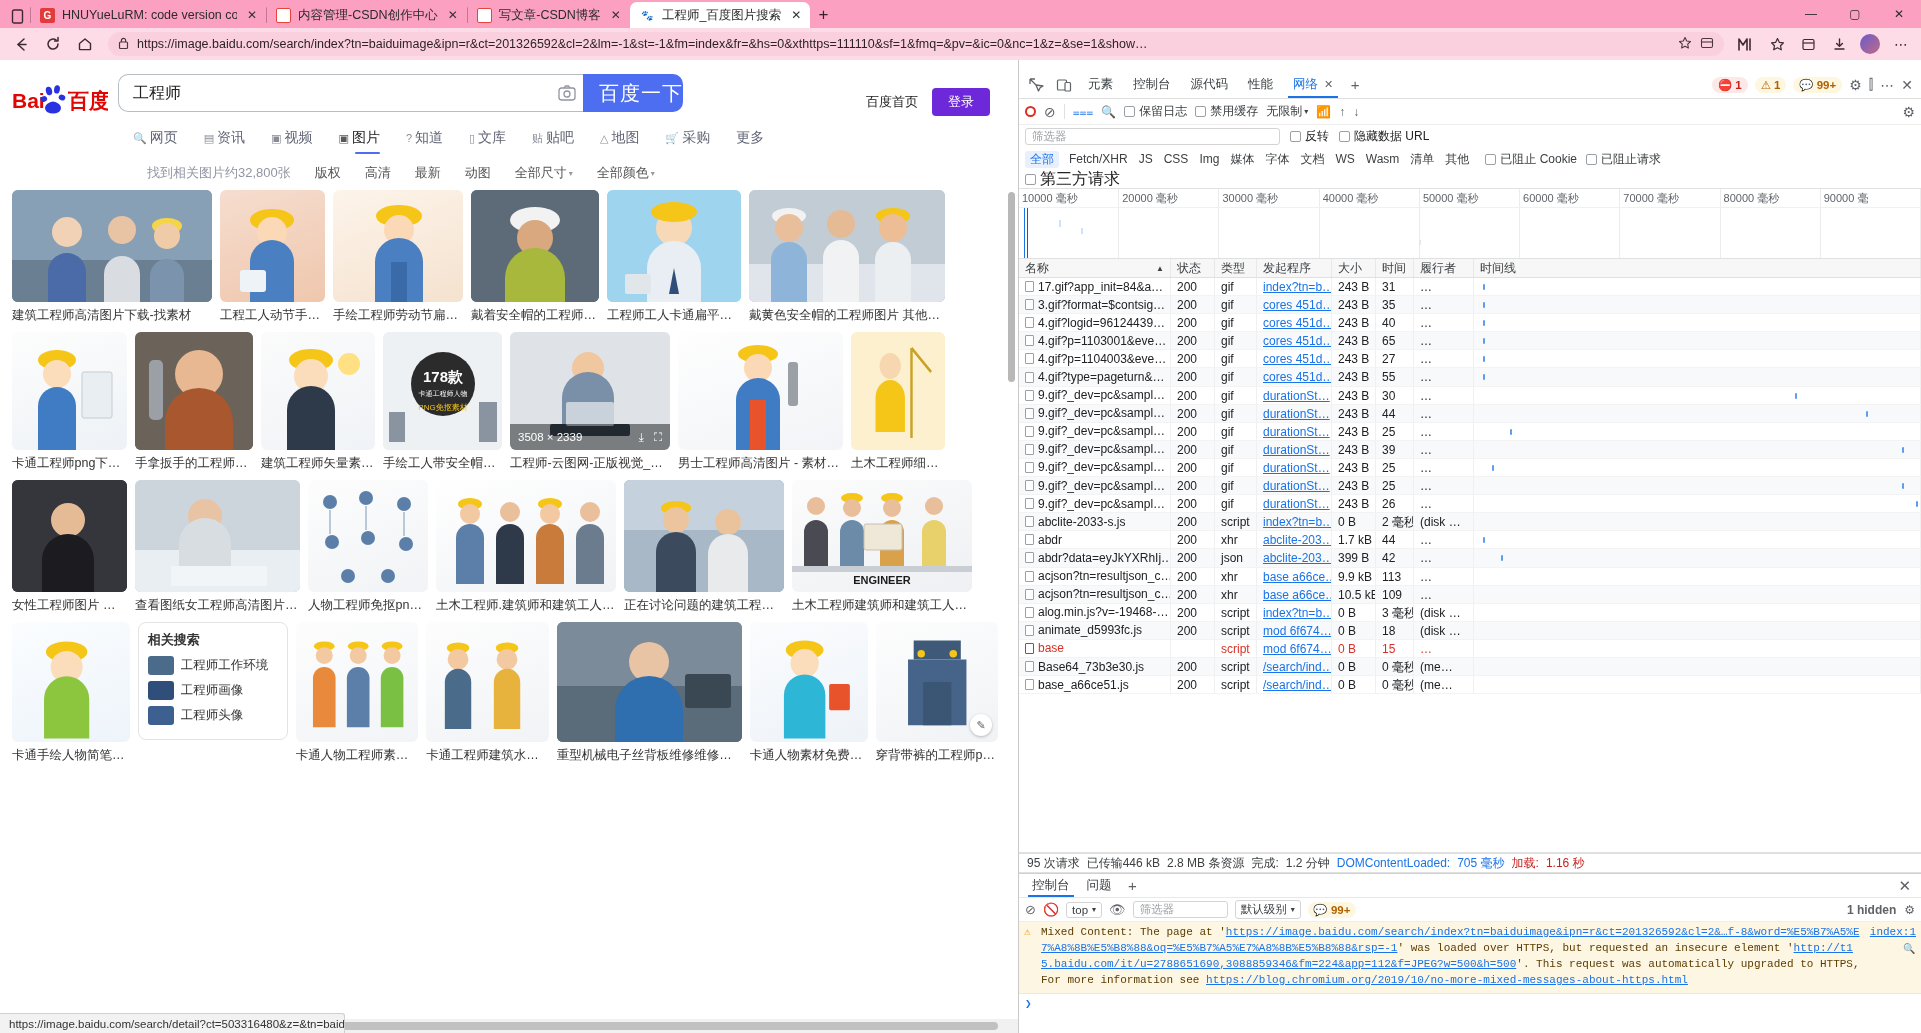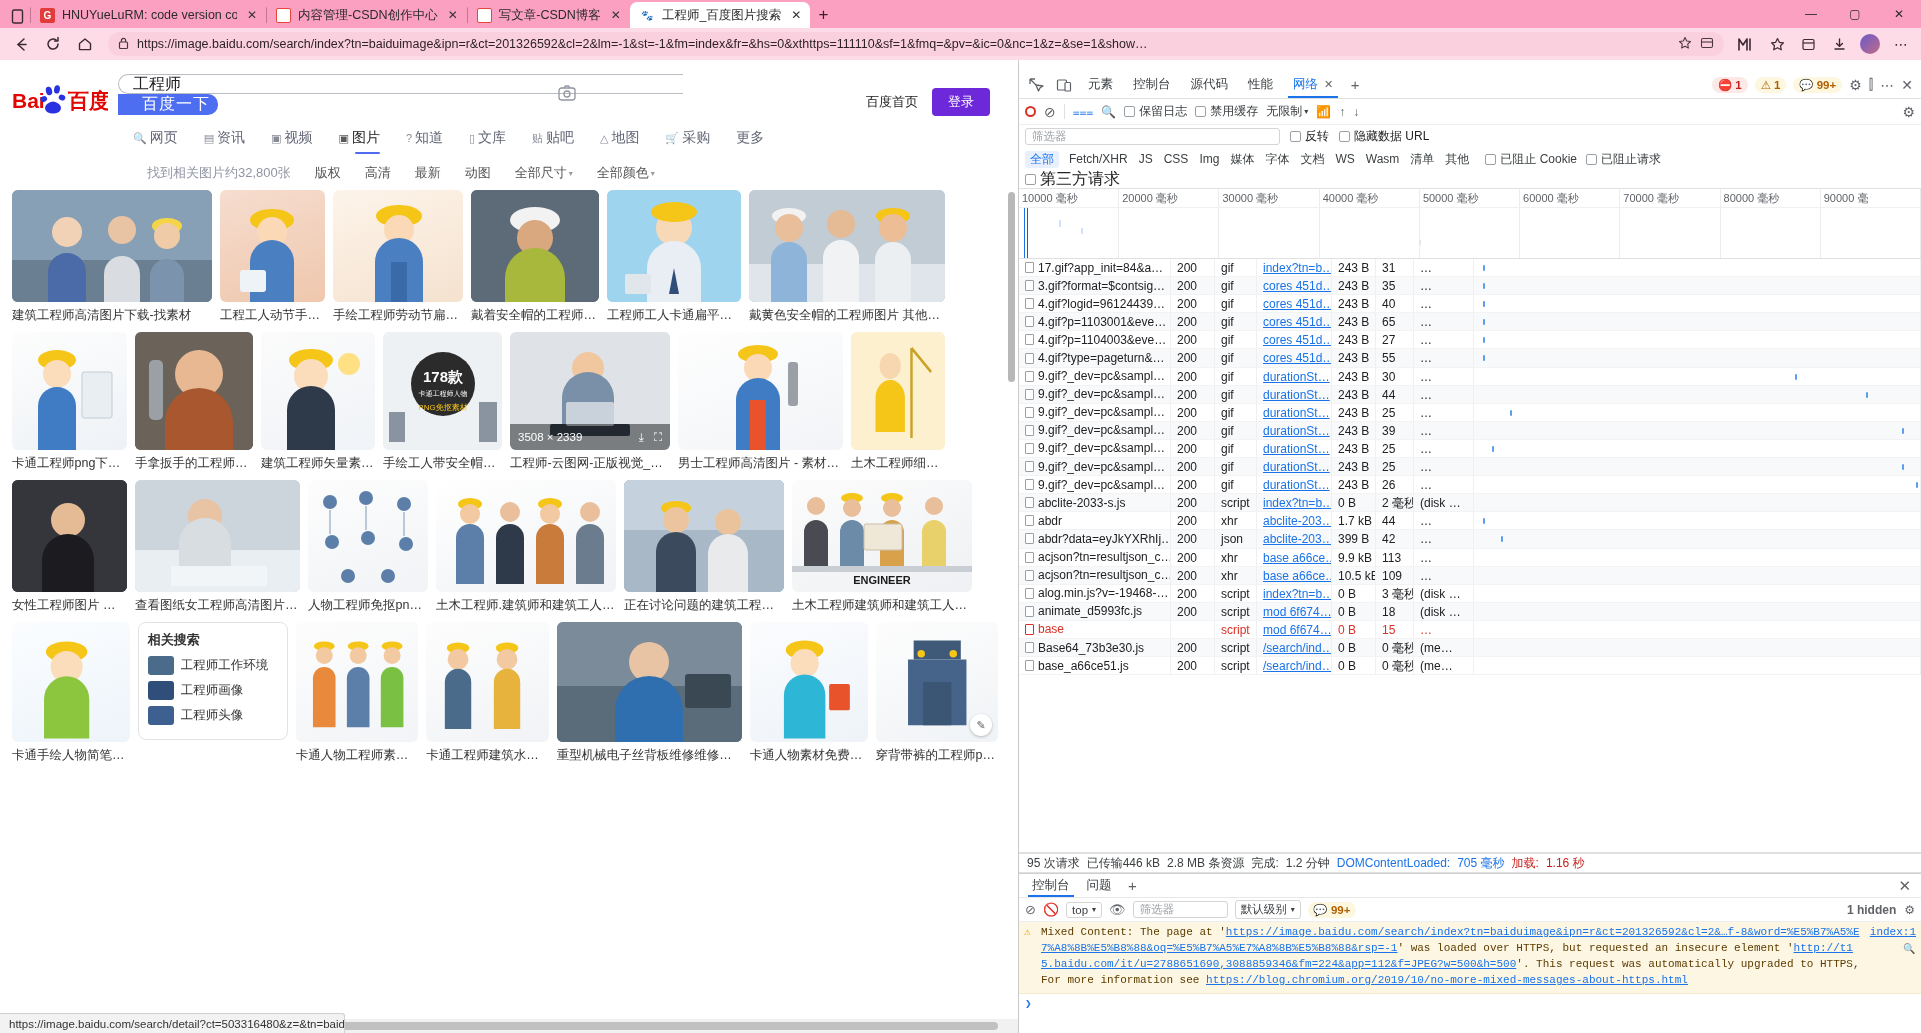--- a/index.html
+++ b/index.html
@@ -70,32 +70,32 @@
   .page { width:1018px; flex:0 0 1018px; background:#fff; position:relative;
           overflow:hidden; display:flex; flex-direction:column; }
   .devtools { flex:1; background:#fff; border-left:1px solid #c9c9c9;
               display:flex; flex-direction:column; min-width:0; }
 
   
   .bd-head { padding:14px 0 0 0; position:relative; flex:0 0 auto; }
   .bd-top { display:flex; align-items:flex-start; padding-left:12px; }
   .bd-logo { width:96px; height:32px; margin-top:10px; flex:0 0 96px; }
   .bd-searchwrap { margin-left:10px; position:relative; }
-  .bd-searchbox { display:flex; width:565px; height:38px;flex-direction:column; }
+  .bd-searchbox { display:flex; width:565px; height:38px; }
   .bd-input {
     flex:1; border:1.6px solid #b8bdc4; border-right:none;
     border-radius:10px 0 0 10px; padding:0 40px 0 14px;
     font-size:16px; color:#222; outline:none; height:38px;
     font-family:"Liberation Sans",sans-serif;
   }
   .bd-cam { position:absolute; right:106px; top:9px; width:20px; height:20px;
             color:#9195a3; }
   .bd-btn {
     width:100px; height:38px; background:#4e6ef2; color:#fff; border:none;
-    border-radius:0 10px 10px 0; font-size:16px; cursor:pointer;
+    border-radius:0 10px 10px 0; font-size:20px; cursor:pointer;
     font-family:"Liberation Sans",sans-serif; letter-spacing:1px;padding-left:16px;
   }
   .bd-topright { margin-left:auto; margin-top:14px; display:flex;
                  align-items:center; gap:14px; padding-right:28px; }
   .bd-homelink { font-size:13px; color:#222; }
   .bd-login { background:#6d28d9; color:#fff; font-size:13px;
               padding:5px 16px; border-radius:4px; }
 
   .bd-nav { display:flex; gap:26px; padding:13px 0 0 133px; font-size:14px; }
   .bd-nav .item { display:flex; align-items:center; gap:3px; color:#626675;
@@ -1003,20 +1003,33 @@
             <div class="cell"></div>
           <div class="tl-mark" style="left:5px;background:#1a73e8"></div>
           <div class="tl-mark" style="left:8px;background:#c5221f"></div>
           <div style="position:absolute;left:40px;top:12px;width:2px;height:7px;background:#cfe2fb"></div>
           <div style="position:absolute;left:62px;top:20px;width:2px;height:6px;background:#cfe2fb"></div>
           <div style="position:absolute;left:400px;top:32px;width:2px;height:5px;background:#e6e6e6"></div>
         </div>
       </div>
 
       <div class="dt-grid">
+        <div class="gh">
+          <div class="c-name">
+            <span>名称</span>
+            <span style="margin-left:auto;font-size:8px">▲</span>
+          </div>
+          <div class="c-status">状态</div>
+          <div class="c-type">类型</div>
+          <div class="c-init">发起程序</div>
+          <div class="c-size">大小</div>
+          <div class="c-time">时间</div>
+          <div class="c-wf">履行者</div>
+          <div class="c-tl">时间线</div>
+        </div>
         <div class="gb" id="rows-body">
             <div class="gr">
               <div class="c-name">
                 <span class="doc-ico"></span>
                 <span>17.gif?app_init=84&amp;a…</span>
               </div>
               <div class="c-status">200</div>
               <div class="c-type">gif</div>
               <div class="c-init"><span class="lnk">index?tn=b…</span></div>
               <div class="c-size">243 B</div>

